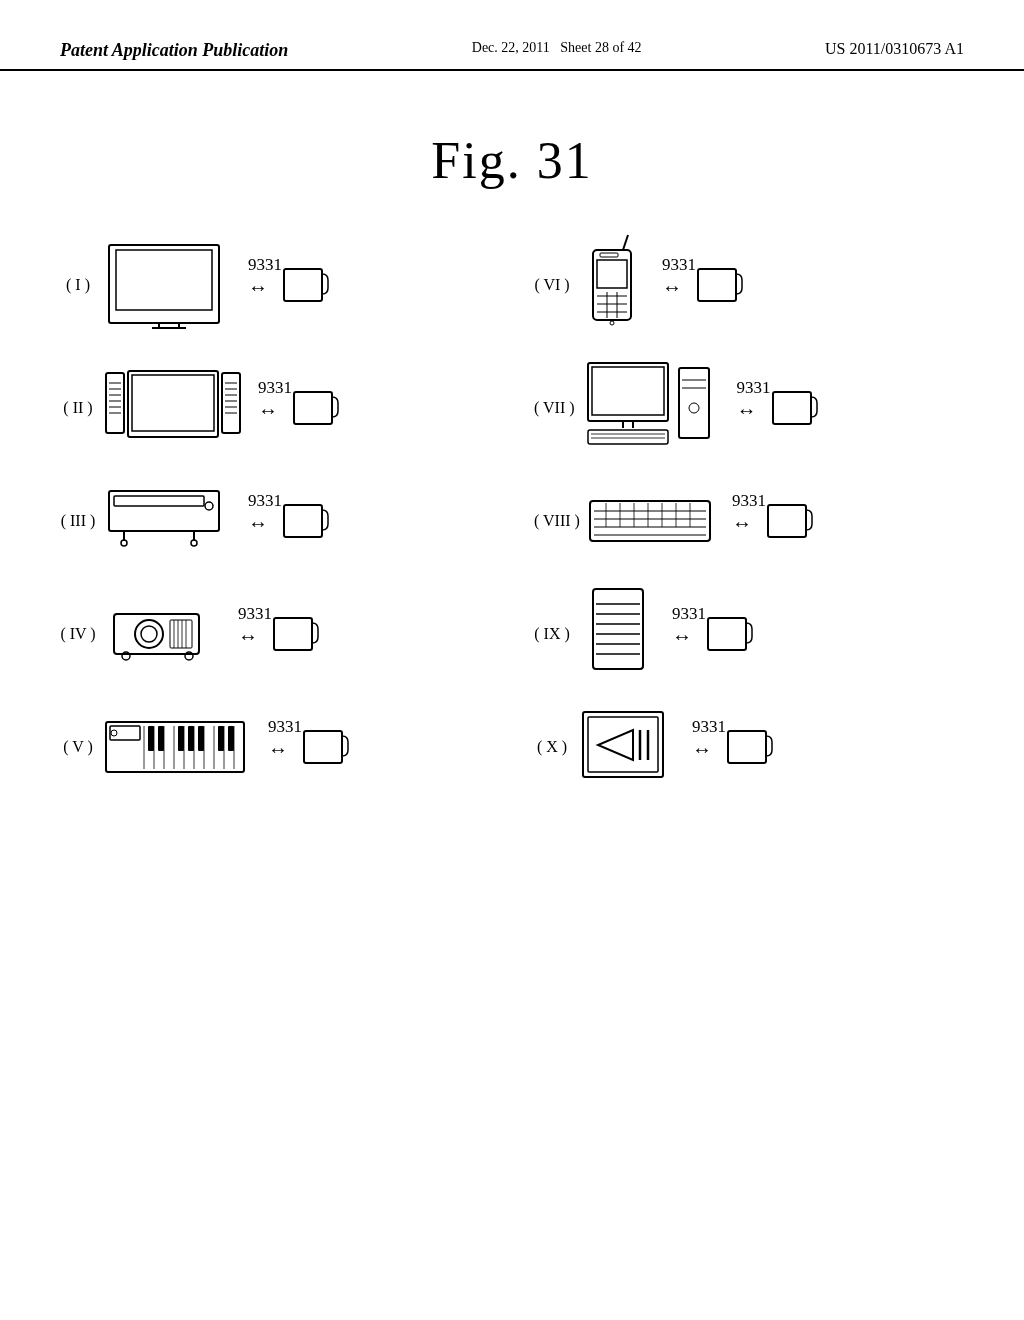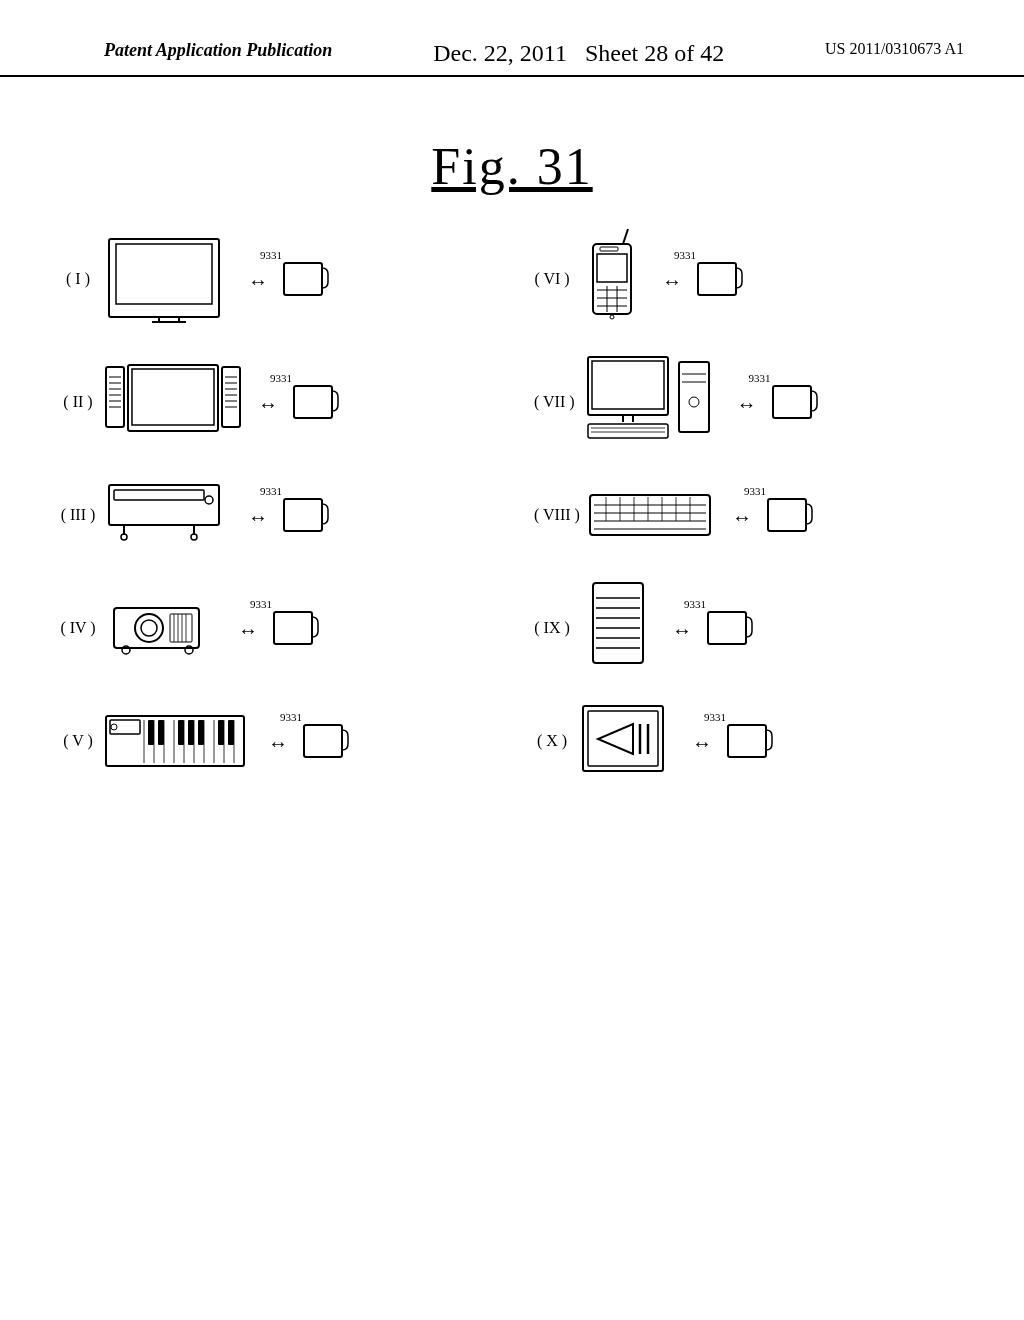--- a/index.html
+++ b/index.html
@@ -18,39 +18,37 @@
       justify-content: space-between;
       align-items: flex-start;
       padding: 40px 60px 0 60px;
       border-bottom: 2px solid #000;
       padding-bottom: 8px;
     }
     .header-left {
       font-size: 18px;
       font-weight: bold;
       font-style: italic;
-      margin-left: 44px;
     }
     .header-middle {
-      font-size: 24px;
+      font-size: 14px;
       text-align: center;
     }
     .header-right {
       font-size: 16px;
     }
 
     
     .fig-title {
       text-align: center;
       font-size: 52px;
       font-weight: normal;
       margin-top: 60px;
-      margin-bottom: 28px;
+      margin-bottom: 40px;
       letter-spacing: 2px;
-      text-decoration: underline;
     }
 
     
     .diagram-area {
       padding: 0 60px;
       display: flex;
       flex-direction: column;
       gap: 0px;
     }
 
@@ -89,21 +87,21 @@
 
     
     .arrow-group {
       display: flex;
       flex-direction: column;
       align-items: center;
       position: relative;
       margin: 0 6px;
     }
     .arrow-group .ref-label {
-      font-size: 11px;
+      font-size: 17px;
       position: absolute;
       top: -20px;
       right: -14px;
       white-space: nowrap;
     }
     .bidirectional-arrow {
       font-size: 20px;
       line-height: 1;
     }
   </style>

